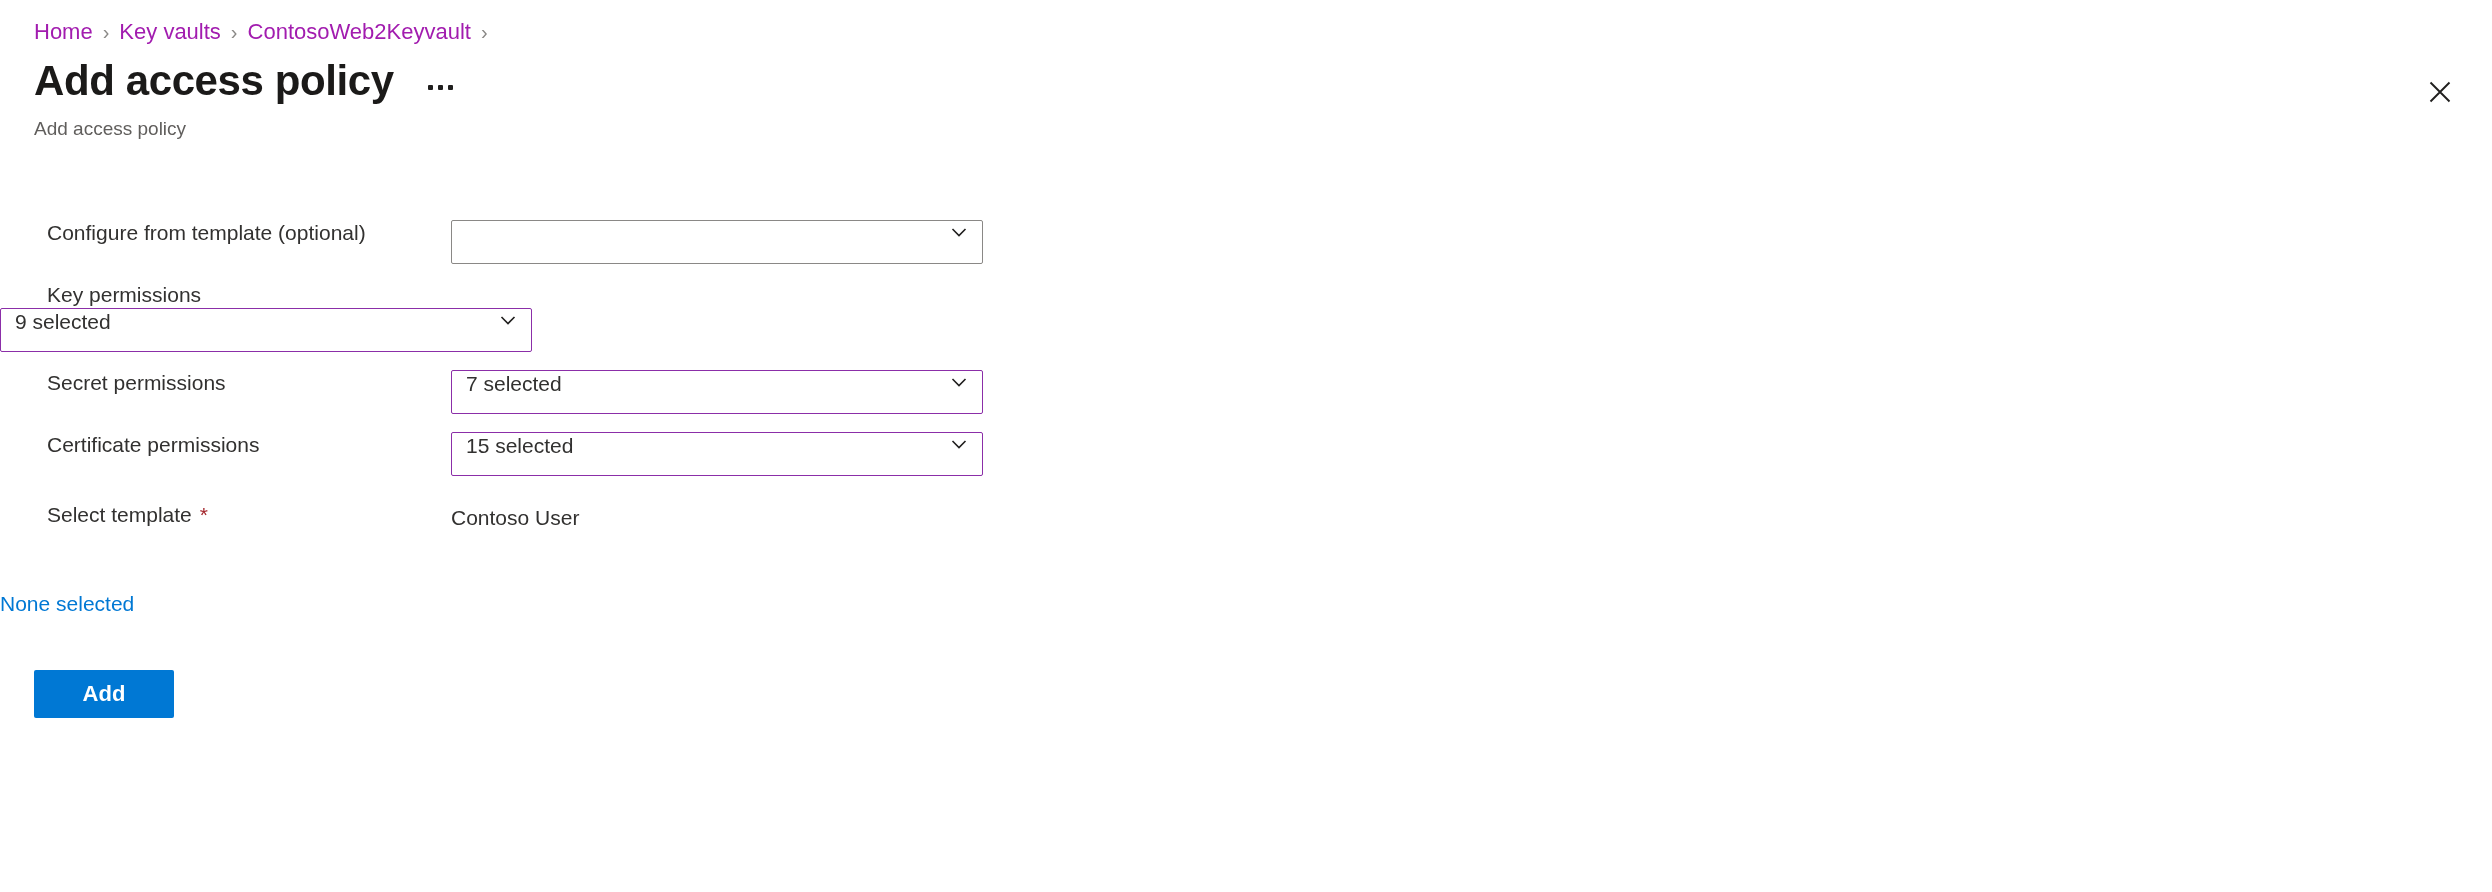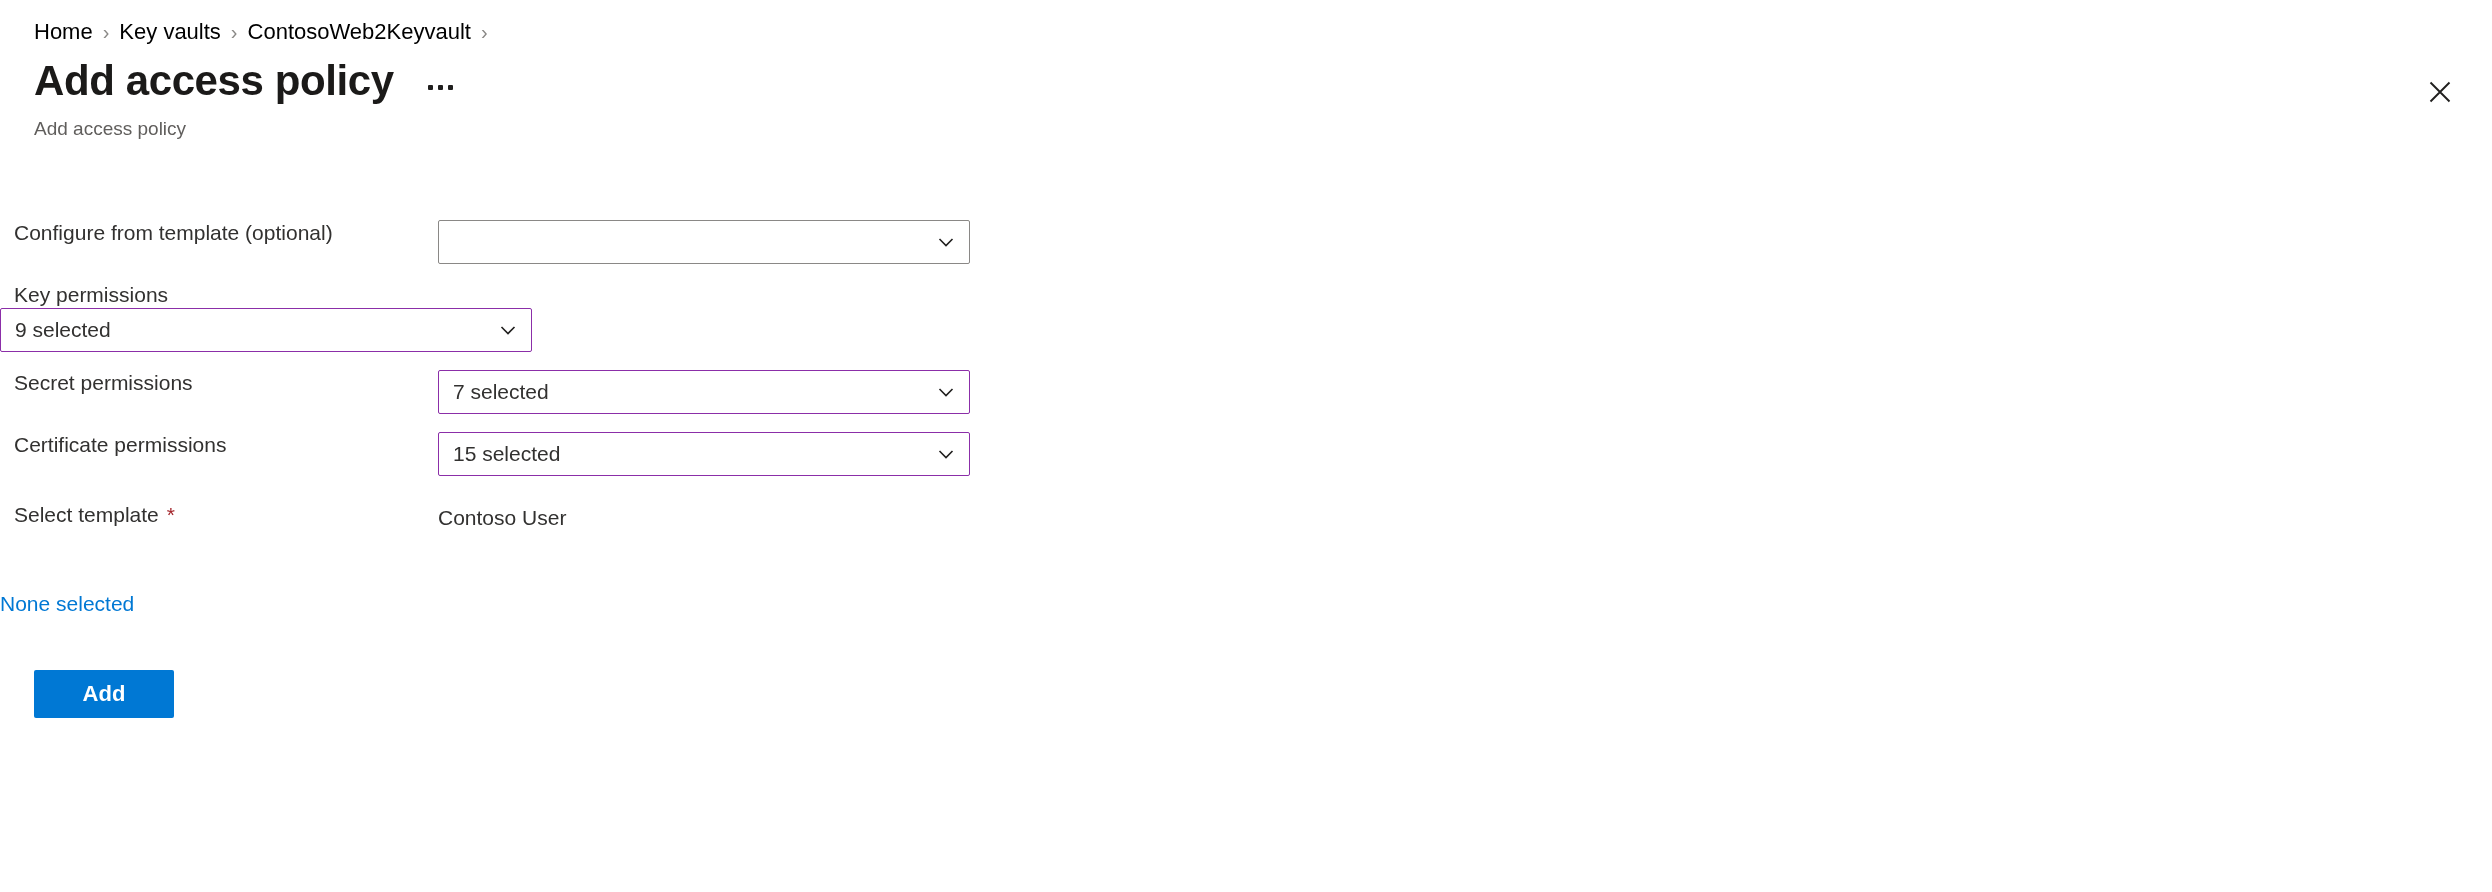--- a/index.html
+++ b/index.html
@@ -23,21 +23,21 @@
     position: absolute;
     left: 34px;
     top: 19px;
     display: flex;
     align-items: center;
     height: 26px;
     font-size: 22px;
     line-height: 26px;
   }
   .crumb-link {
-    color: #000000;
+    color: #a21caf;
     text-decoration: none;
     cursor: pointer;
     white-space: nowrap;
   }
   .crumb-sep {
     color: #8a8886;
     margin: 0 10px;
     font-size: 20px;
     line-height: 26px;
     font-weight: 300;
@@ -110,29 +110,30 @@
     top: 220px;
     width: 100%;
   }
   .field-row {
     display: flex;
     align-items: flex-start;
     min-height: 44px;
   }
   .field-label {
     width: 438px;
-    padding-left: 14px;
+    padding-left: 34px;
     box-sizing: border-box;
     font-size: 21px;
     line-height: 26px;
     color: #323130;
     display: flex;
     align-items: center;
     gap: 8px;
     white-space: nowrap;
+    margin-left: 13px;
   }
   .required-star {
     color: #a4262c;
     font-size: 21px;
     line-height: 26px;
   }
   .info-icon {
     display: inline-flex;
     align-items: center;
     justify-content: center;
@@ -141,21 +142,21 @@
     top: 1px;
   }
 
   .combo {
     width: 532px;
     height: 44px;
     box-sizing: border-box;
     border: 1px solid #8a8886;
     background: #ffffff;
     display: flex;
-    align-items: center;
+    align-items: flex-start;
     justify-content: space-between;
     padding: 0 12px 0 14px;
     cursor: pointer;
     font-size: 21px;
     color: #323130;
     border-radius: 2px;
   }
   .combo.selected { border-color: #8b2ea8; }
   .combo-value {
     line-height: 26px;

